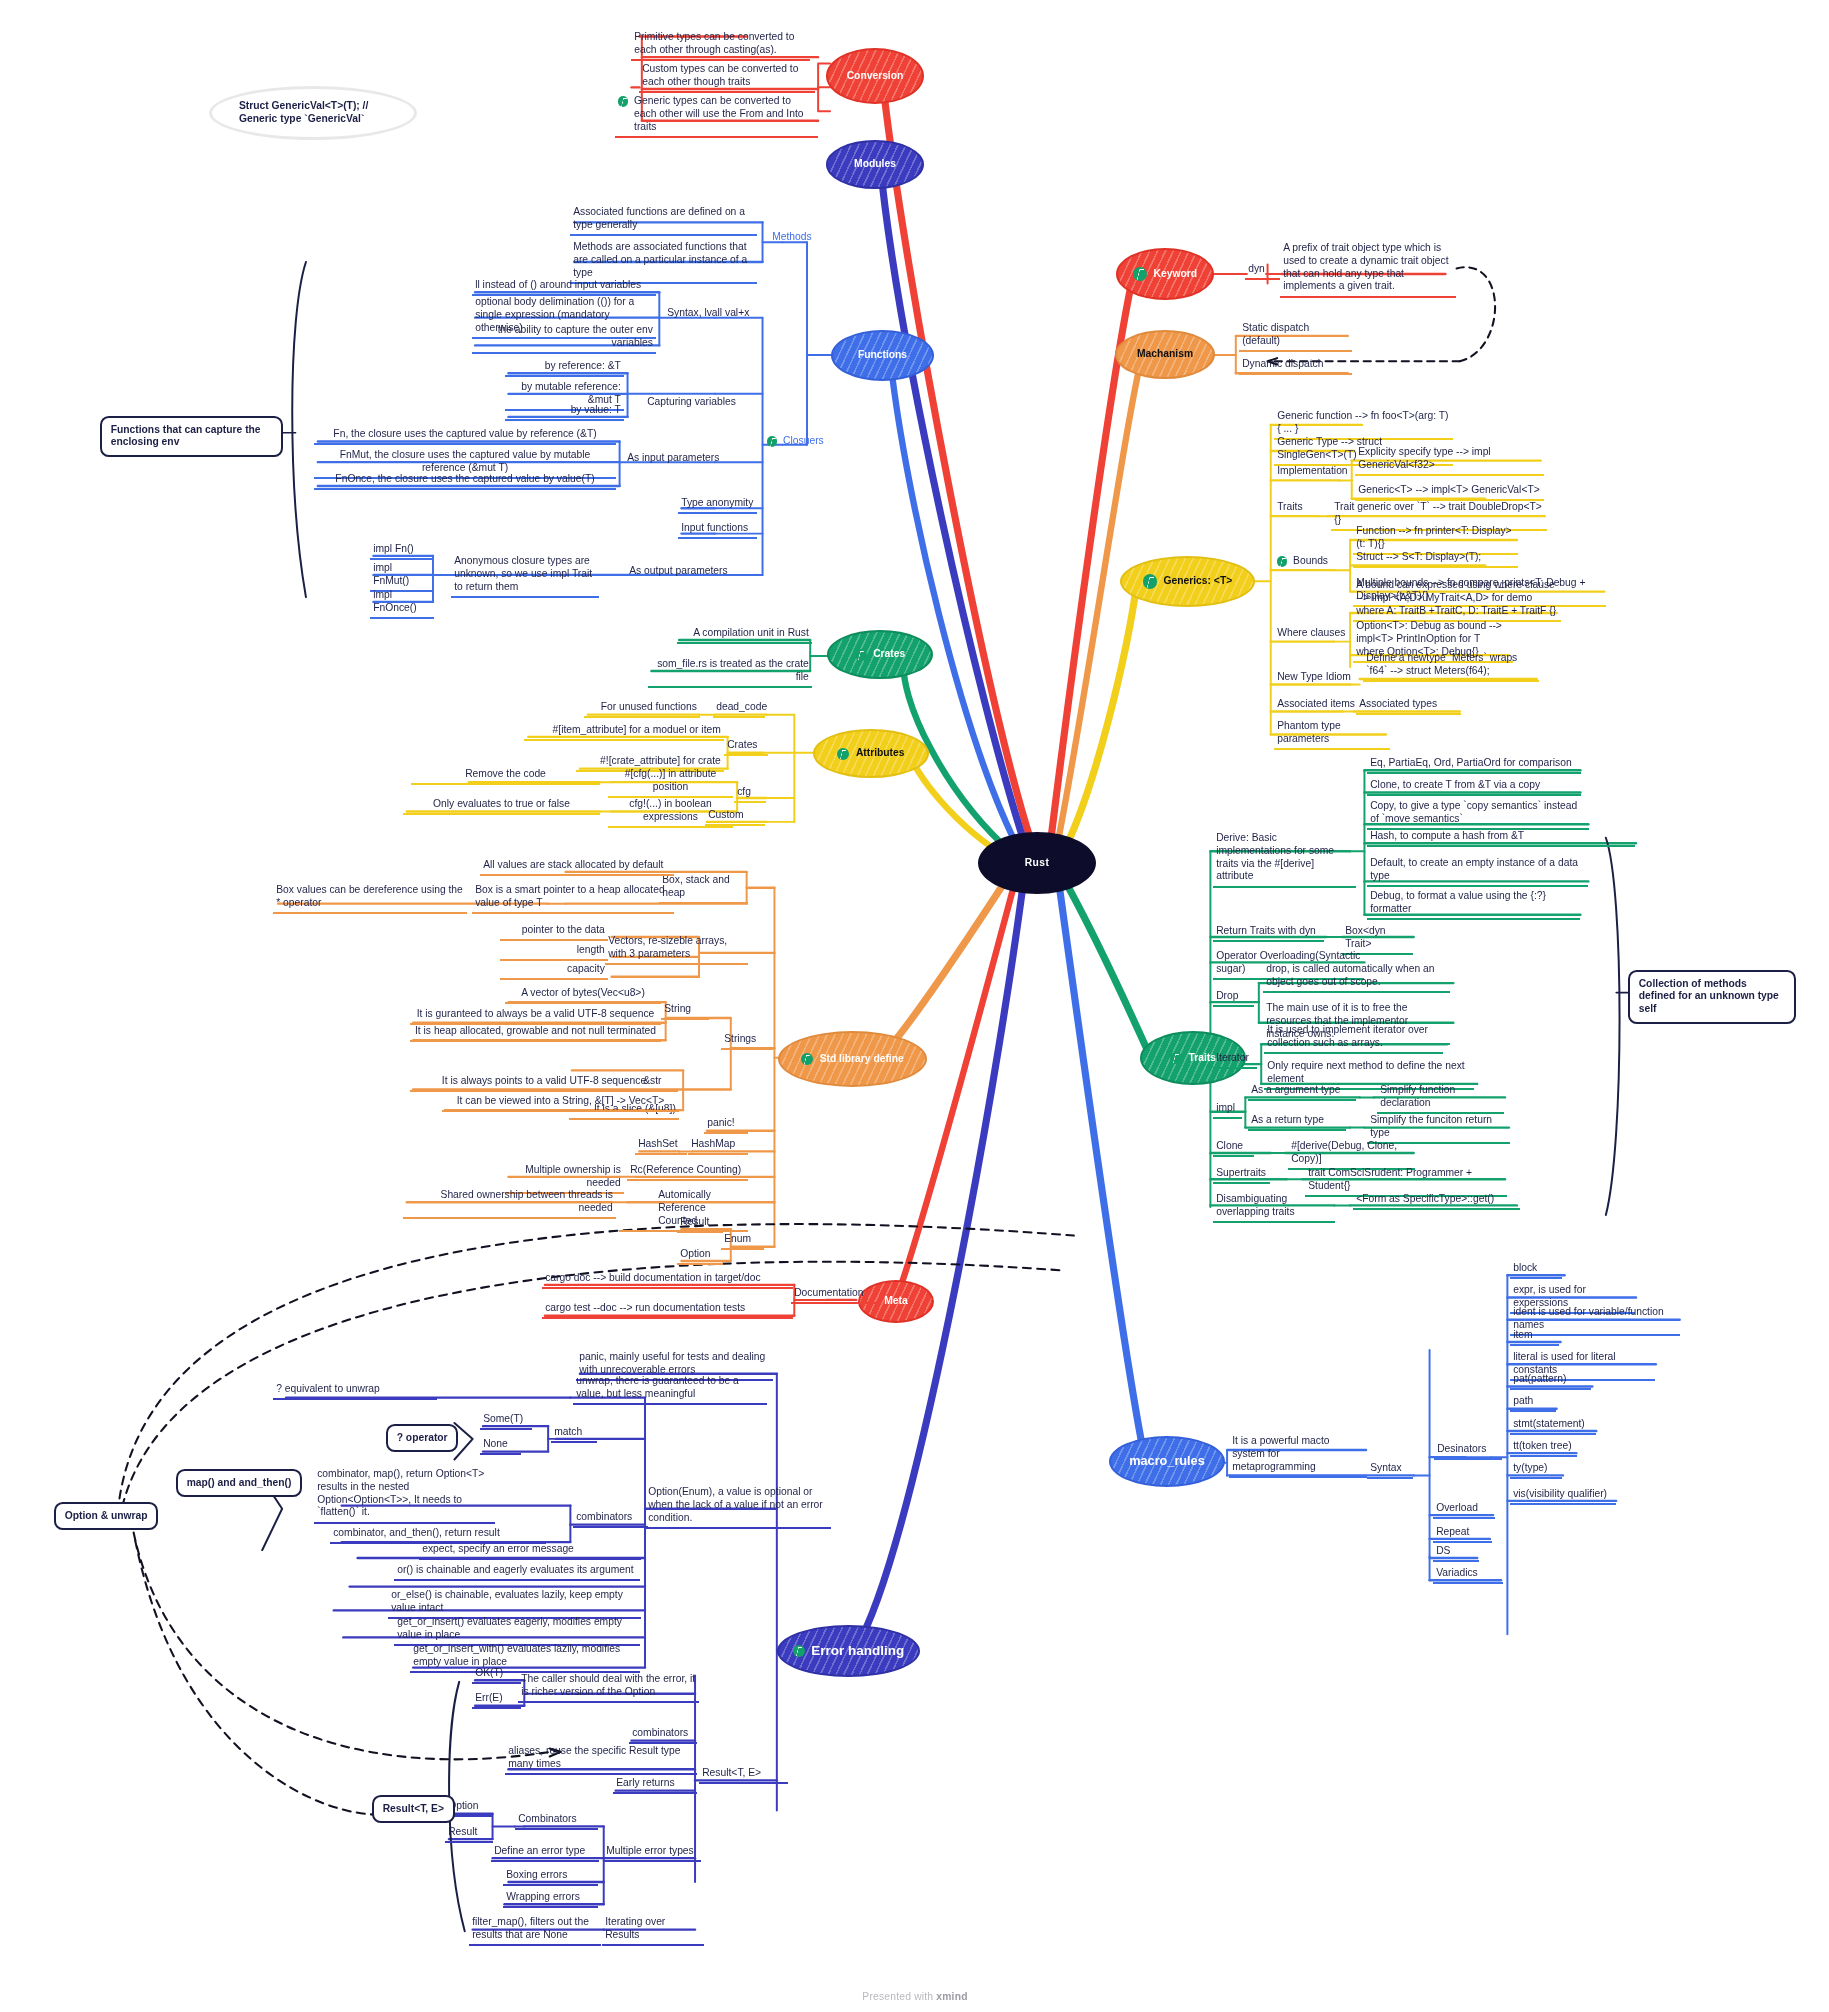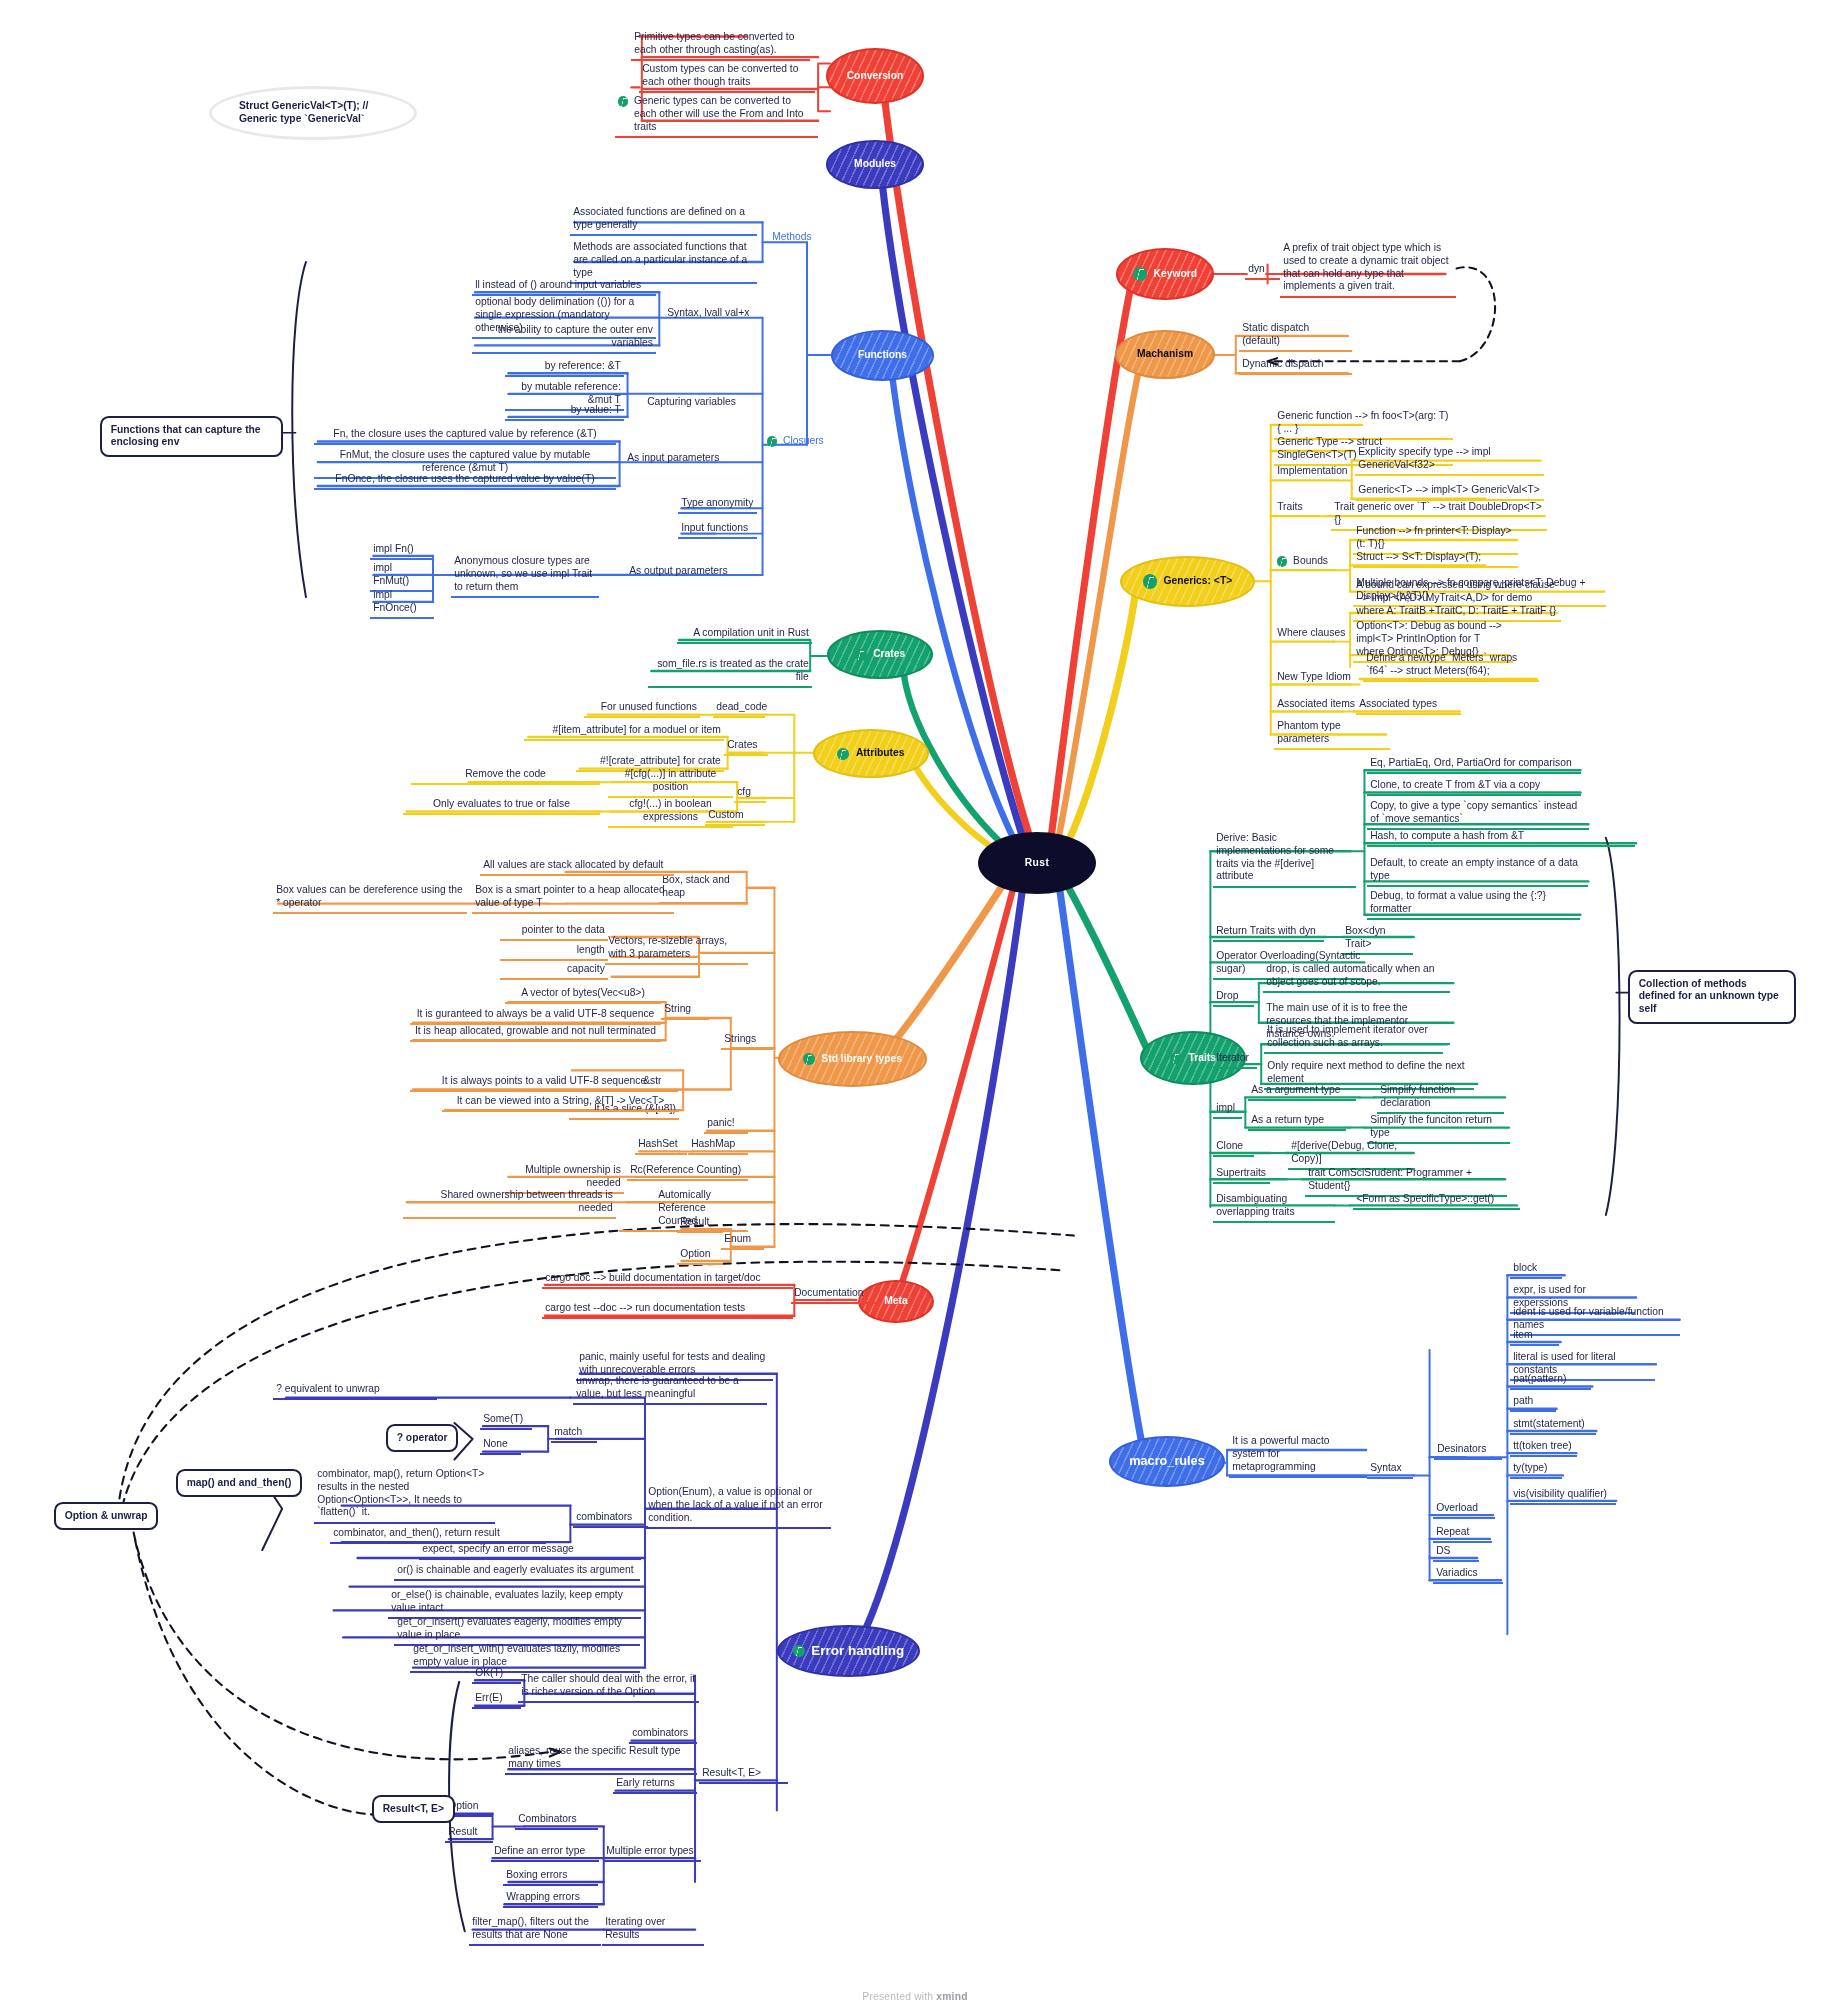--- a/index.html
+++ b/index.html
@@ -503,21 +503,21 @@
     <span class="lbl">Crates</span>
   </div>
 
   <div class="n ell dark-text" style="left:813px;top:729px;width:116px;height:49px;background-color:#f2cf1b;border:2.4px solid #e2bf12;">
     <span class="mark sm"></span>
     <span class="lbl">Attributes</span>
   </div>
 
   <div class="n ell" style="left:778px;top:1031px;width:149px;height:56px;background-color:#f0984a;border:2.4px solid #e08a3c;">
     <span class="mark sm"></span>
-    <span class="lbl">Std library types</span>
+    <span class="lbl">Std library define</span>
   </div>
 
   <div class="n ell" style="left:1140px;top:1031px;width:106px;height:54px;background-color:#13a26d;border:2.4px solid #0d8c5d;">
     <span class="mark sm"></span>
     <span class="lbl">Traits</span>
   </div>
 
   <div class="n ell" style="left:858px;top:1280px;width:76px;height:43px;background-color:#ef4136;border:2.4px solid #e03126;">
     <span class="lbl">Meta</span>
   </div>

